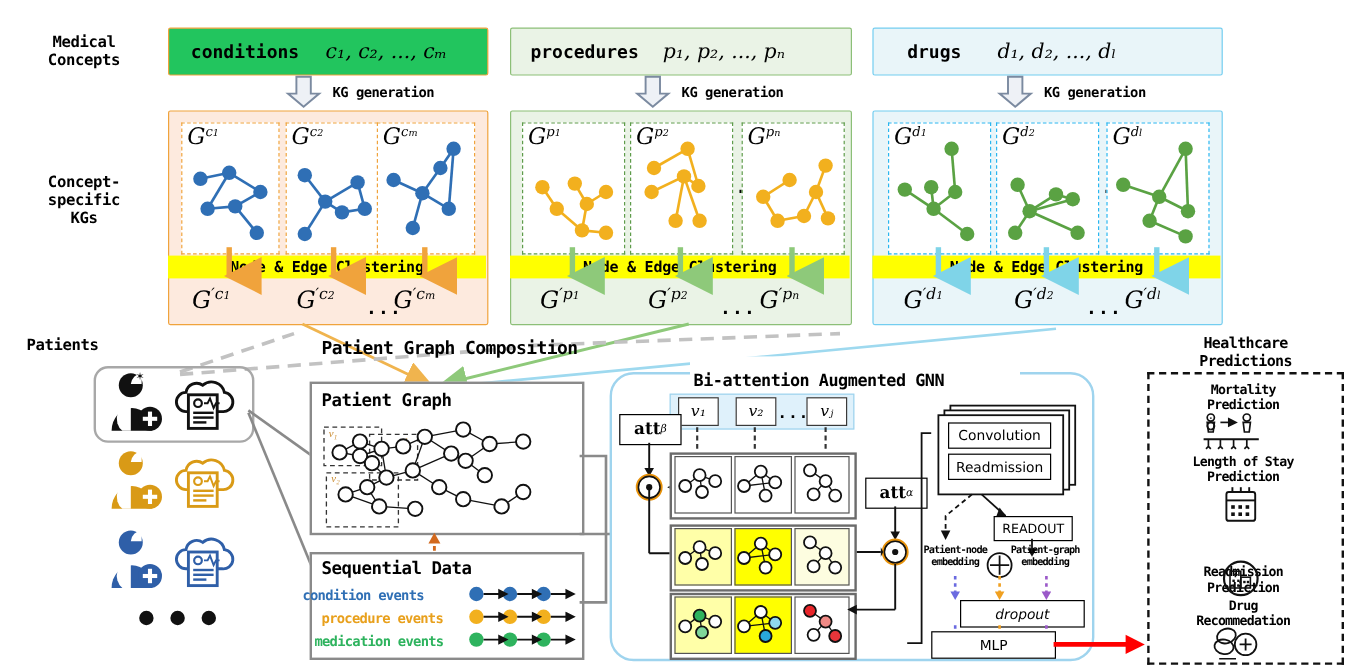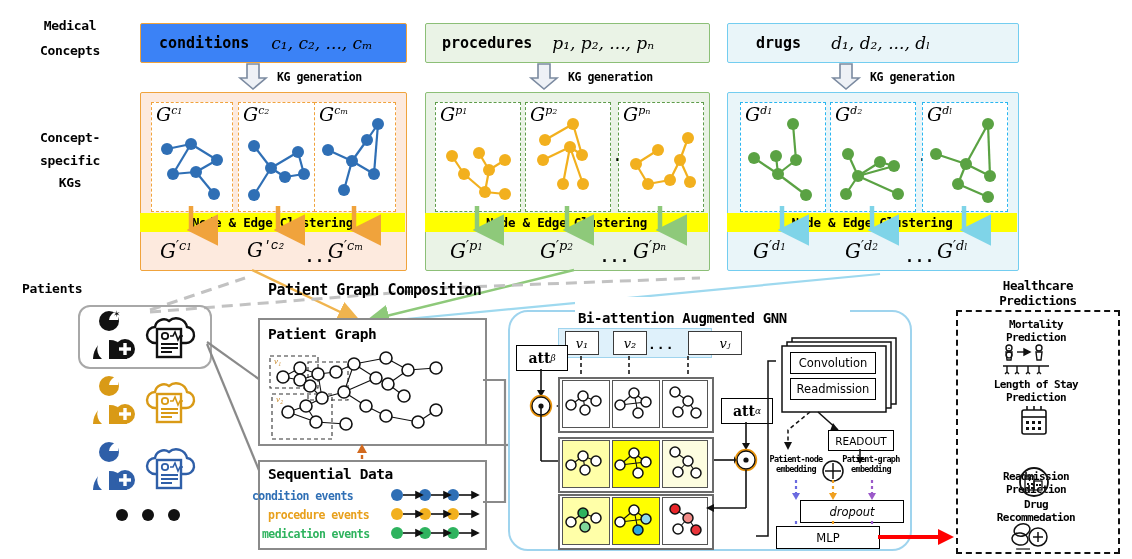--- a/index.html
+++ b/index.html
@@ -1,21 +1,21 @@
 <!DOCTYPE html>
 <html><head>
 <meta charset="utf-8">
 <style>
   html,body{margin:0;padding:0;background:#fff;}
   body{width:1132px;height:559px;position:relative;overflow:hidden;
        font-family:"DejaVu Sans Mono","Liberation Mono",monospace;color:#000;}
   .abs{position:absolute;}
   .mono{font-family:"DejaVu Sans Mono","Liberation Mono",monospace;font-weight:bold;}
   .serif{font-family:"DejaVu Serif","Liberation Serif",serif;font-style:italic;}
-  .ctr{display:flex;align-items:center;justify-content:space-between;text-align:center;}
+  .ctr{display:flex;align-items:center;justify-content:flex-end;text-align:center;}
   svg{position:absolute;left:0;top:0;overflow:visible;}
   .lbl-side{font-size:13px;line-height:15px;letter-spacing:-.3px;}
   .concept-box{border-radius:2px;display:flex;align-items:center;}
   .kg-panel{border-radius:2px;}
   .kgcell{background:#fff;}
   .clusterbar{background:#ffff00;display:flex;align-items:center;justify-content:center;
               font-size:12.5px;letter-spacing:-.2px;}
   .gp{font-size:19px;}
   .gp sup{font-size:11px;font-style:italic;}
   .dots{font-size:15px;font-weight:bold;letter-spacing:1px;}
@@ -45,21 +45,21 @@
 </div>
 
 <div class="abs mono lbl-side ctr" style="left:20px;top:130px;width:100px;height:60px;flex-direction:column;">
   <div>Concept-</div>
   <div>specific</div>
   <div>KGs</div>
 </div>
 
 <div class="abs mono lbl-side" style="left:22px;top:281px;">Patients</div>
 
-<div class="abs concept-box" style="left:140px;top:23px;width:265px;height:38px;background:#3b82f6;border:1.5px solid #f0a33c;">
+<div class="abs concept-box" style="left:140px;top:23px;width:265px;height:38px;background:#22c55e;border:1.5px solid #f0a33c;">
   <span class="mono" style="font-size:15px;margin-left:18px;">conditions</span>
   <span class="serif" style="font-size:17px;margin-left:22px;">c₁, c₂, ..., cₘ</span>
 </div>
 <svg width="60" height="26" style="left:237px;top:64px;">
   <polygon points="10,0 22,0 22,14 29,14 16,25 3,14 10,14" fill="#eef1f6" stroke="#7b8aa0" stroke-width="1.6"></polygon>
 </svg>
 <div class="abs mono" style="left:277px;top:70px;font-size:11.5px;letter-spacing:-.4px;">KG generation</div>
 
 <div class="abs kg-panel" style="left:140px;top:92px;width:265px;height:177px;background:#fdeade;border:1.5px solid #f0a33c;"></div>
 
@@ -309,21 +309,21 @@
       <line x1="660" y1="0" x2="660" y2="24"></line>
   </g>
   <g stroke="#7fd4e8" stroke-width="4.5" marker-end="url(#ab)">
     <line x1="782" y1="0" x2="782" y2="24"></line>
       <line x1="872" y1="0" x2="872" y2="24"></line>
       <line x1="964" y1="0" x2="964" y2="24"></line>
   </g>
 </svg>
 
 <div class="abs serif gp" style="left:160px;top:238px;font-size:20px;">G<sup style="font-size:13px;">′c<span style="font-size:9px;">1</span></sup></div>
-<div class="abs serif gp" style="left:247px;top:238px;font-size:20px;">G<sup style="font-size:13px;font-family:Liberation Mono, monospace;">′c<span style="font-size:9px;">2</span></sup></div>
+<div class="abs serif gp" style="left:247px;top:238px;font-size:20px;">G<sup style="font-size:13px;">′c<span style="font-size:9px;">2</span></sup></div>
 <div class="abs dots" style="left:305px;top:248px;">...</div>
 <div class="abs serif gp" style="left:328px;top:238px;font-size:20px;">G<sup style="font-size:13px;">′c<span style="font-size:9px;">m</span></sup></div>
 
 <div class="abs serif gp" style="left:450px;top:238px;font-size:20px;">G<sup style="font-size:13px;">′p<span style="font-size:9px;">1</span></sup></div>
 <div class="abs serif gp" style="left:540px;top:238px;font-size:20px;">G<sup style="font-size:13px;">′p<span style="font-size:9px;">2</span></sup></div>
 <div class="abs dots" style="left:600px;top:248px;">...</div>
 <div class="abs serif gp" style="left:633px;top:238px;font-size:20px;">G<sup style="font-size:13px;">′p<span style="font-size:9px;">n</span></sup></div>
 
 <div class="abs serif gp" style="left:753px;top:238px;font-size:20px;">G<sup style="font-size:13px;">′d<span style="font-size:9px;">1</span></sup></div>
 <div class="abs serif gp" style="left:845px;top:238px;font-size:20px;">G<sup style="font-size:13px;">′d<span style="font-size:9px;">2</span></sup></div>
@@ -579,21 +579,21 @@
 <div class="abs mono" style="left:578px;top:298px;font-size:14px;letter-spacing:-.4px;margin-top:12px;">Bi-attention Augmented GNN</div>
 
 <div class="abs" style="left:558px;top:328px;width:152px;height:28px;background:#dff1fb;border:1px solid #9fd4ee;"></div>
 <div class="abs vbox" style="left:565px;top:331px;width:32px;height:22px;">
     <span>v₁</span>
   </div>
 <div class="abs vbox" style="left:613px;top:331px;width:32px;height:22px;">
     <span>v₂</span>
   </div>
 <div class="abs dots" style="left:648px;top:337px;font-size:13px;">...</div>
-<div class="abs vbox" style="left:688px;top:331px;width:32px;height:22px;padding-left:20px;">
+<div class="abs vbox" style="left:672px;top:331px;width:32px;height:22px;">
     <span>vⱼ</span>
   </div>
 
 <svg width="160" height="22" style="left:558px;top:356px;">
   <g stroke="#333" stroke-width="1.8" stroke-dasharray="4,3">
     <line x1="23" y1="0" x2="23" y2="18"></line>
       <line x1="71" y1="0" x2="71" y2="18"></line>
       <line x1="130" y1="0" x2="130" y2="18"></line>
   </g>
 </svg>

